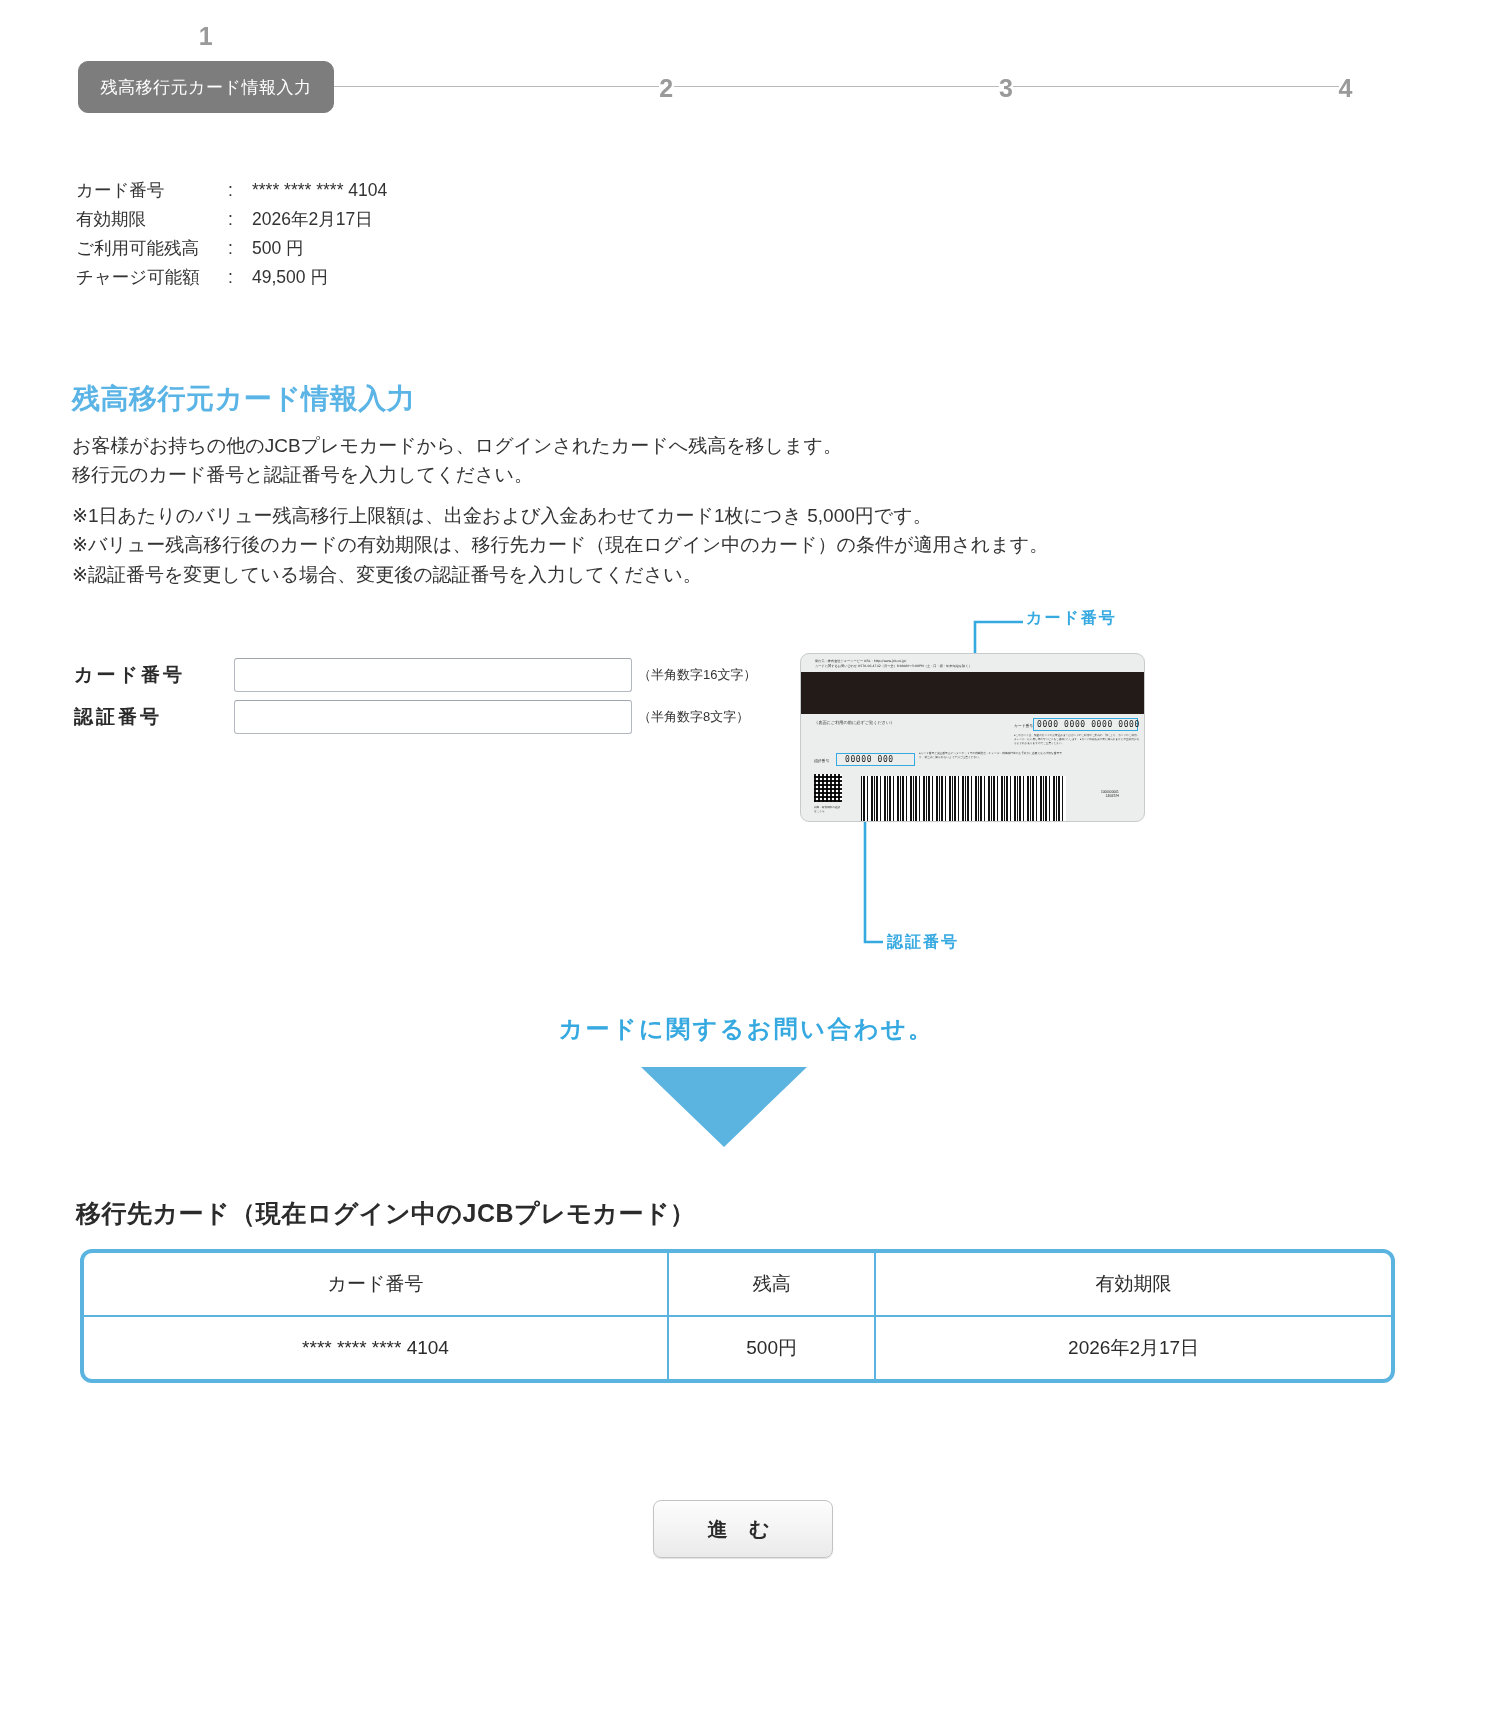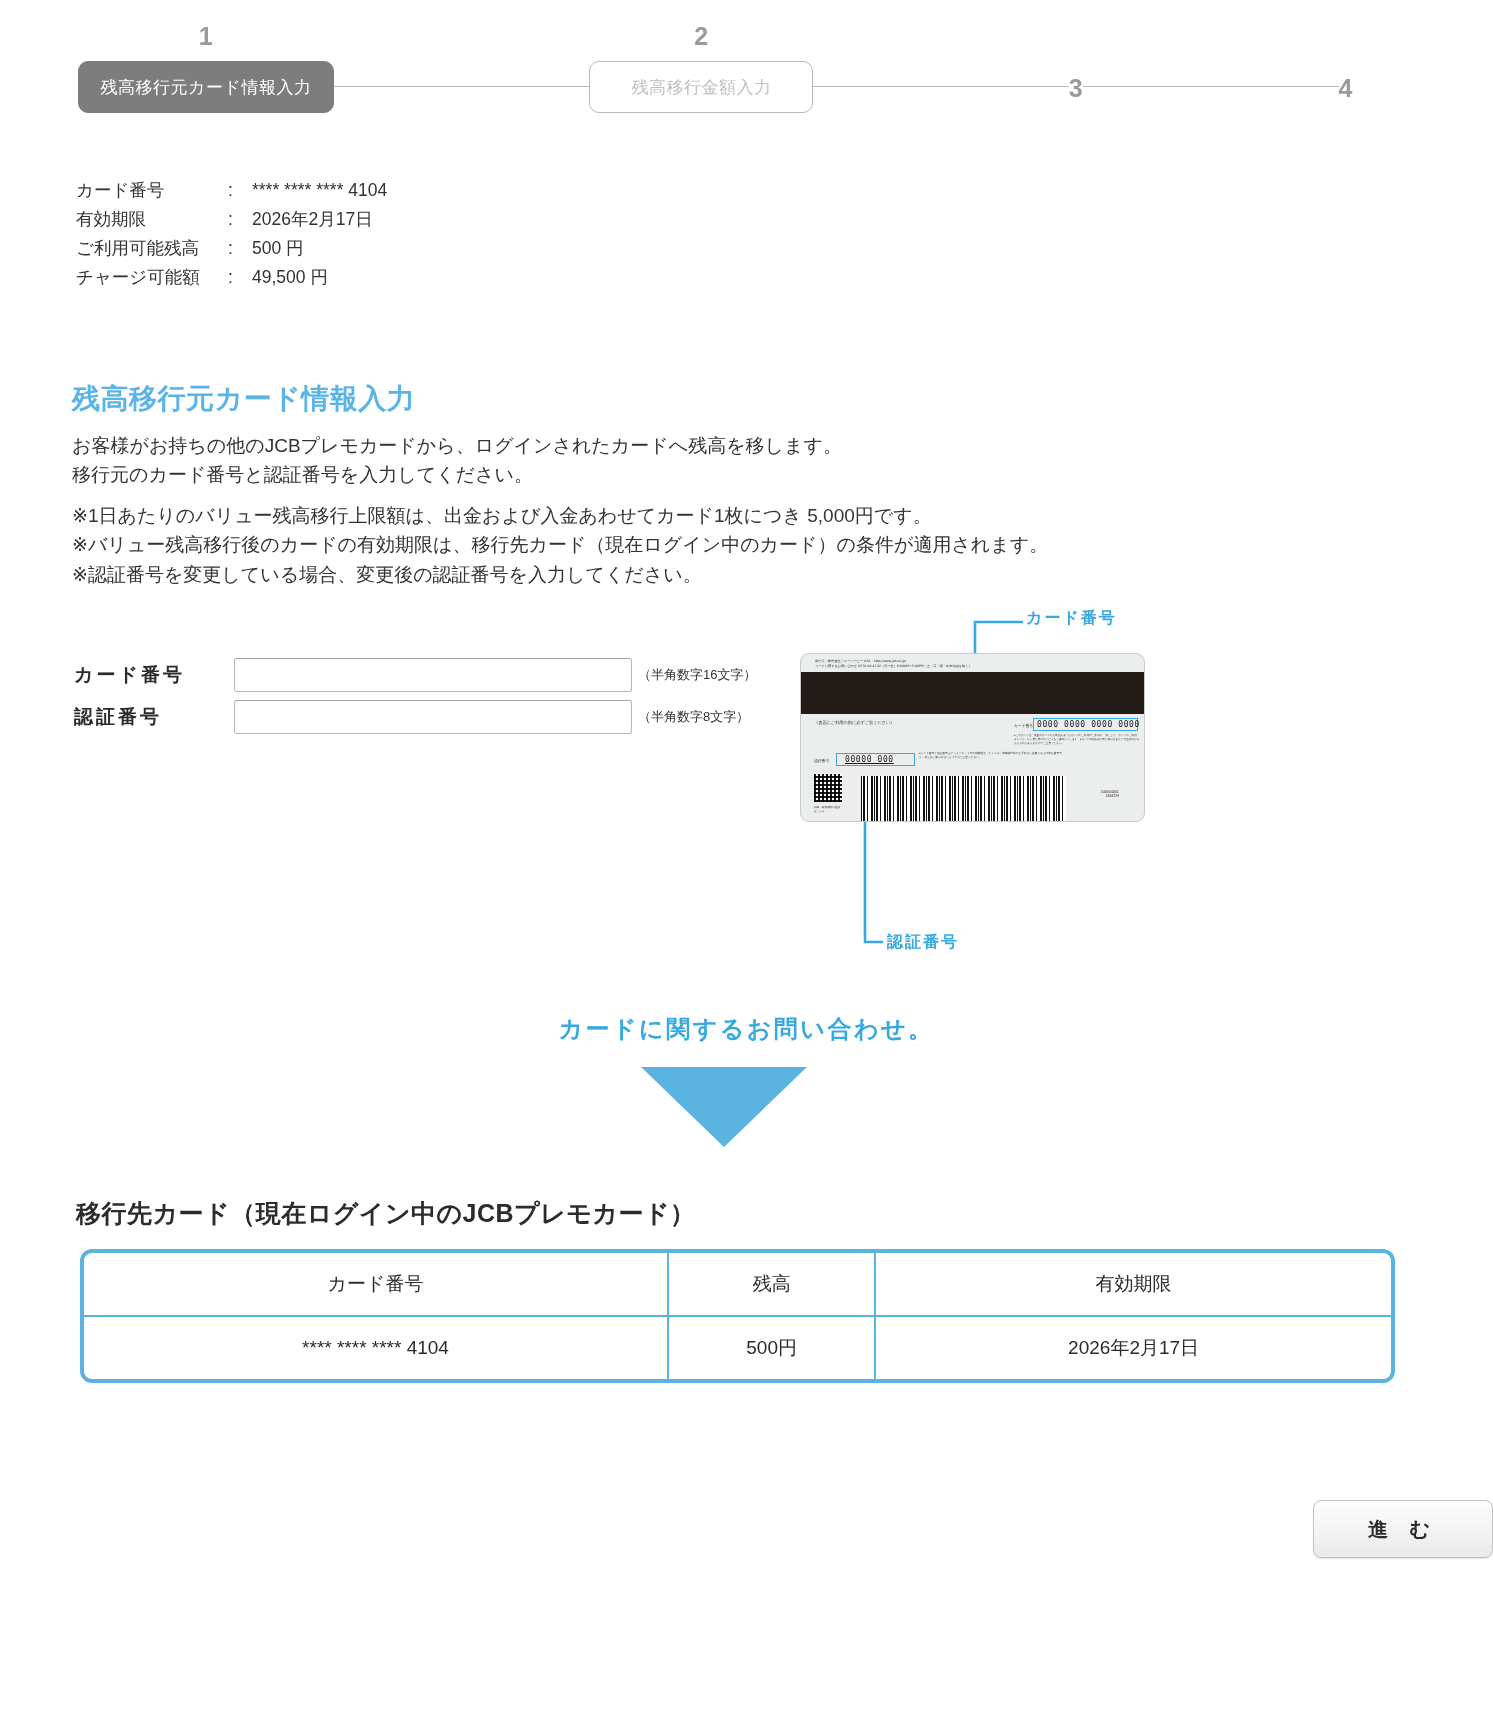--- a/index.html
+++ b/index.html
@@ -244,21 +244,20 @@
     width: 79px; height: 13px;
     border: 1.6px solid #36a9e1;
   }
   .auth-digits {
     position: absolute;
     left: 44px; top: 101px;
     font-size: 8px;
     letter-spacing: 0.6px;
     color: #1a1a1a;
     font-family: "DejaVu Sans Mono", monospace;
-    text-decoration: underline;
   }
   .auth-fineprint {
     position: absolute;
     left: 118px; top: 98px;
     width: 145px;
     font-size: 2.7px;
     line-height: 1.45;
     color: #2a2a2a;
   }
   .qr-code {
@@ -371,24 +370,24 @@
     border-right: 2px solid #5bb4e0;
   }
   .dest-table th { height: 60px; }
   .dest-table td { height: 62px; }
   .dest-table th:last-child, .dest-table td:last-child { border-right: none; }
   .dest-table thead th { border-bottom: 2px solid #5bb4e0; }
 
   
   .submit-wrap {
     position: absolute;
-    left: 0; right: 0;
+    left: 0; right: 8px;
     top: 1500px;
     display: flex;
-    justify-content: flex-end;
+    justify-content: center;
   }
   .submit-btn {
     width: 180px;
     height: 58px;
     border: 1px solid #c3c3c3;
     border-radius: 8px;
     background: linear-gradient(180deg, #fdfdfd 0%, #f4f4f4 50%, #eaeaea 100%);
     font-size: 20px;
     font-weight: bold;
     color: #2b2b2b;
@@ -402,21 +401,20 @@
 <body>
 
 <div class="stepper">
   <div class="step-wrap">
     <div class="step-num">1</div>
     <div class="step-box active">残高移行元カード情報入力</div>
   </div>
   <div class="step-line"></div>
   <div class="step-wrap">
     <div class="step-num">2</div>
-    <div class="step-box inactive">残高移行金額入力</div>
   </div>
   <div class="step-line"></div>
   <div class="step-wrap">
     <div class="step-num">3</div>
   </div>
   <div class="step-line"></div>
   <div class="step-wrap">
     <div class="step-num">4</div>
   </div>
 </div>

